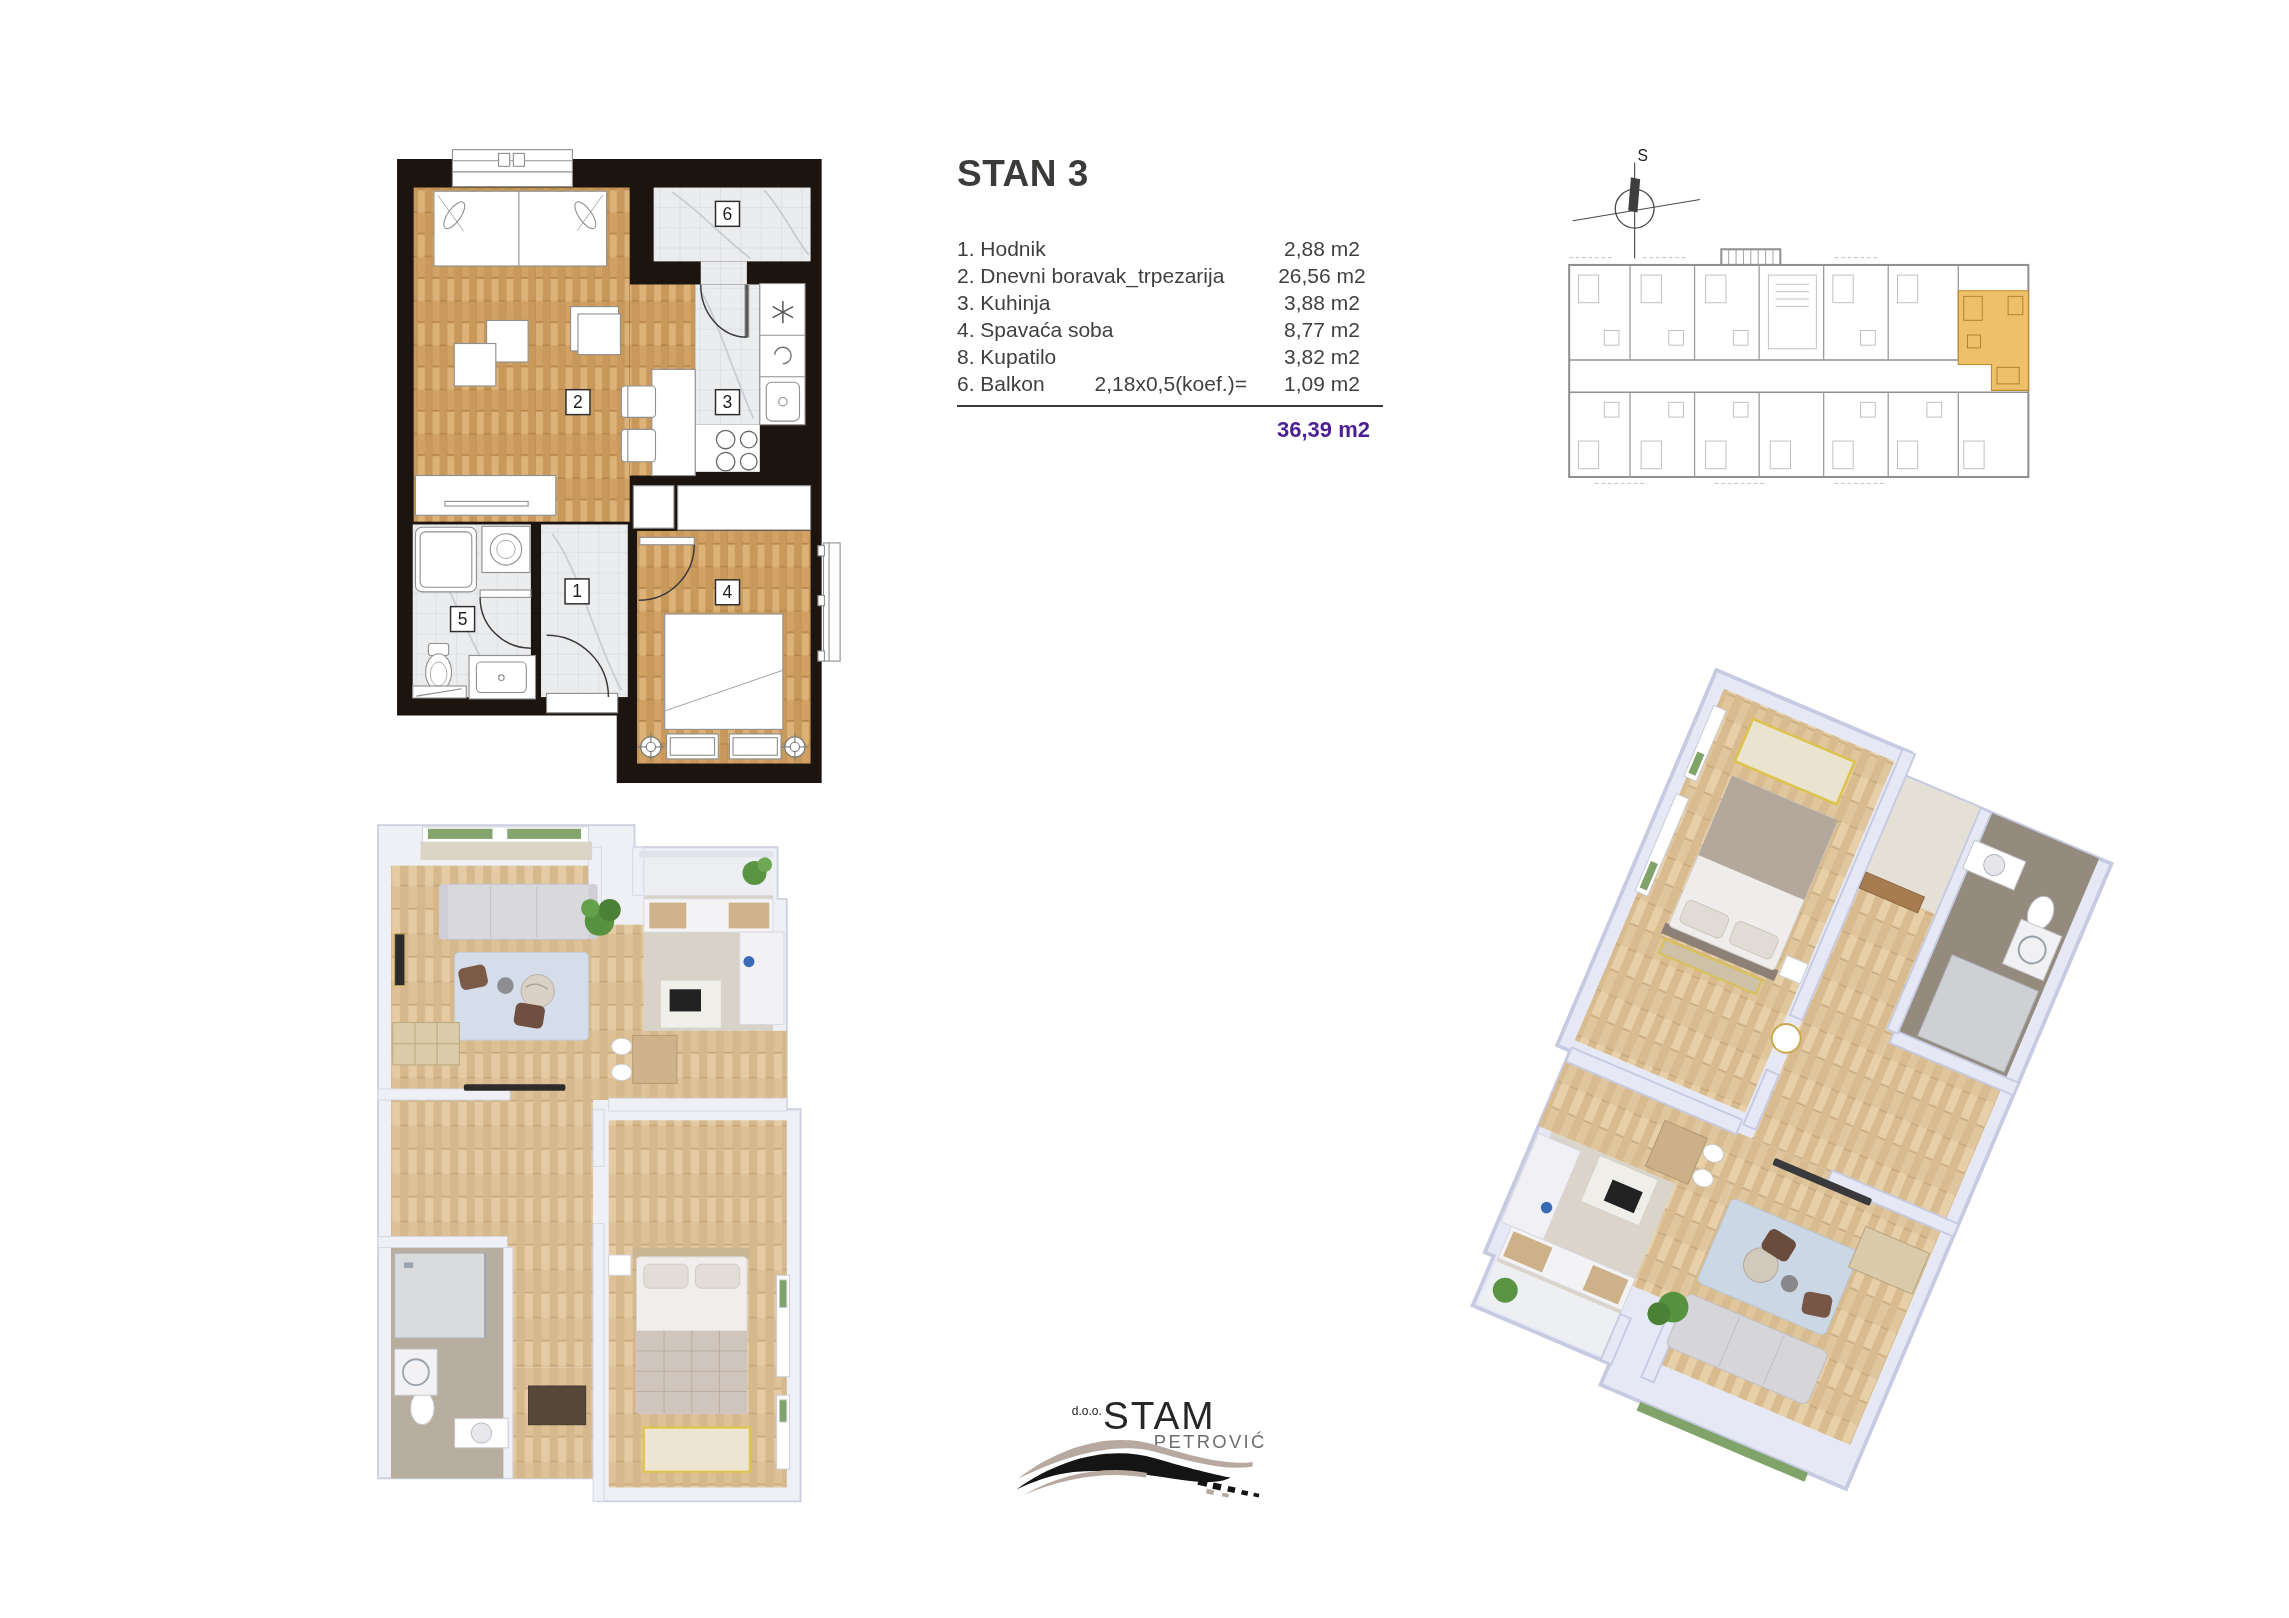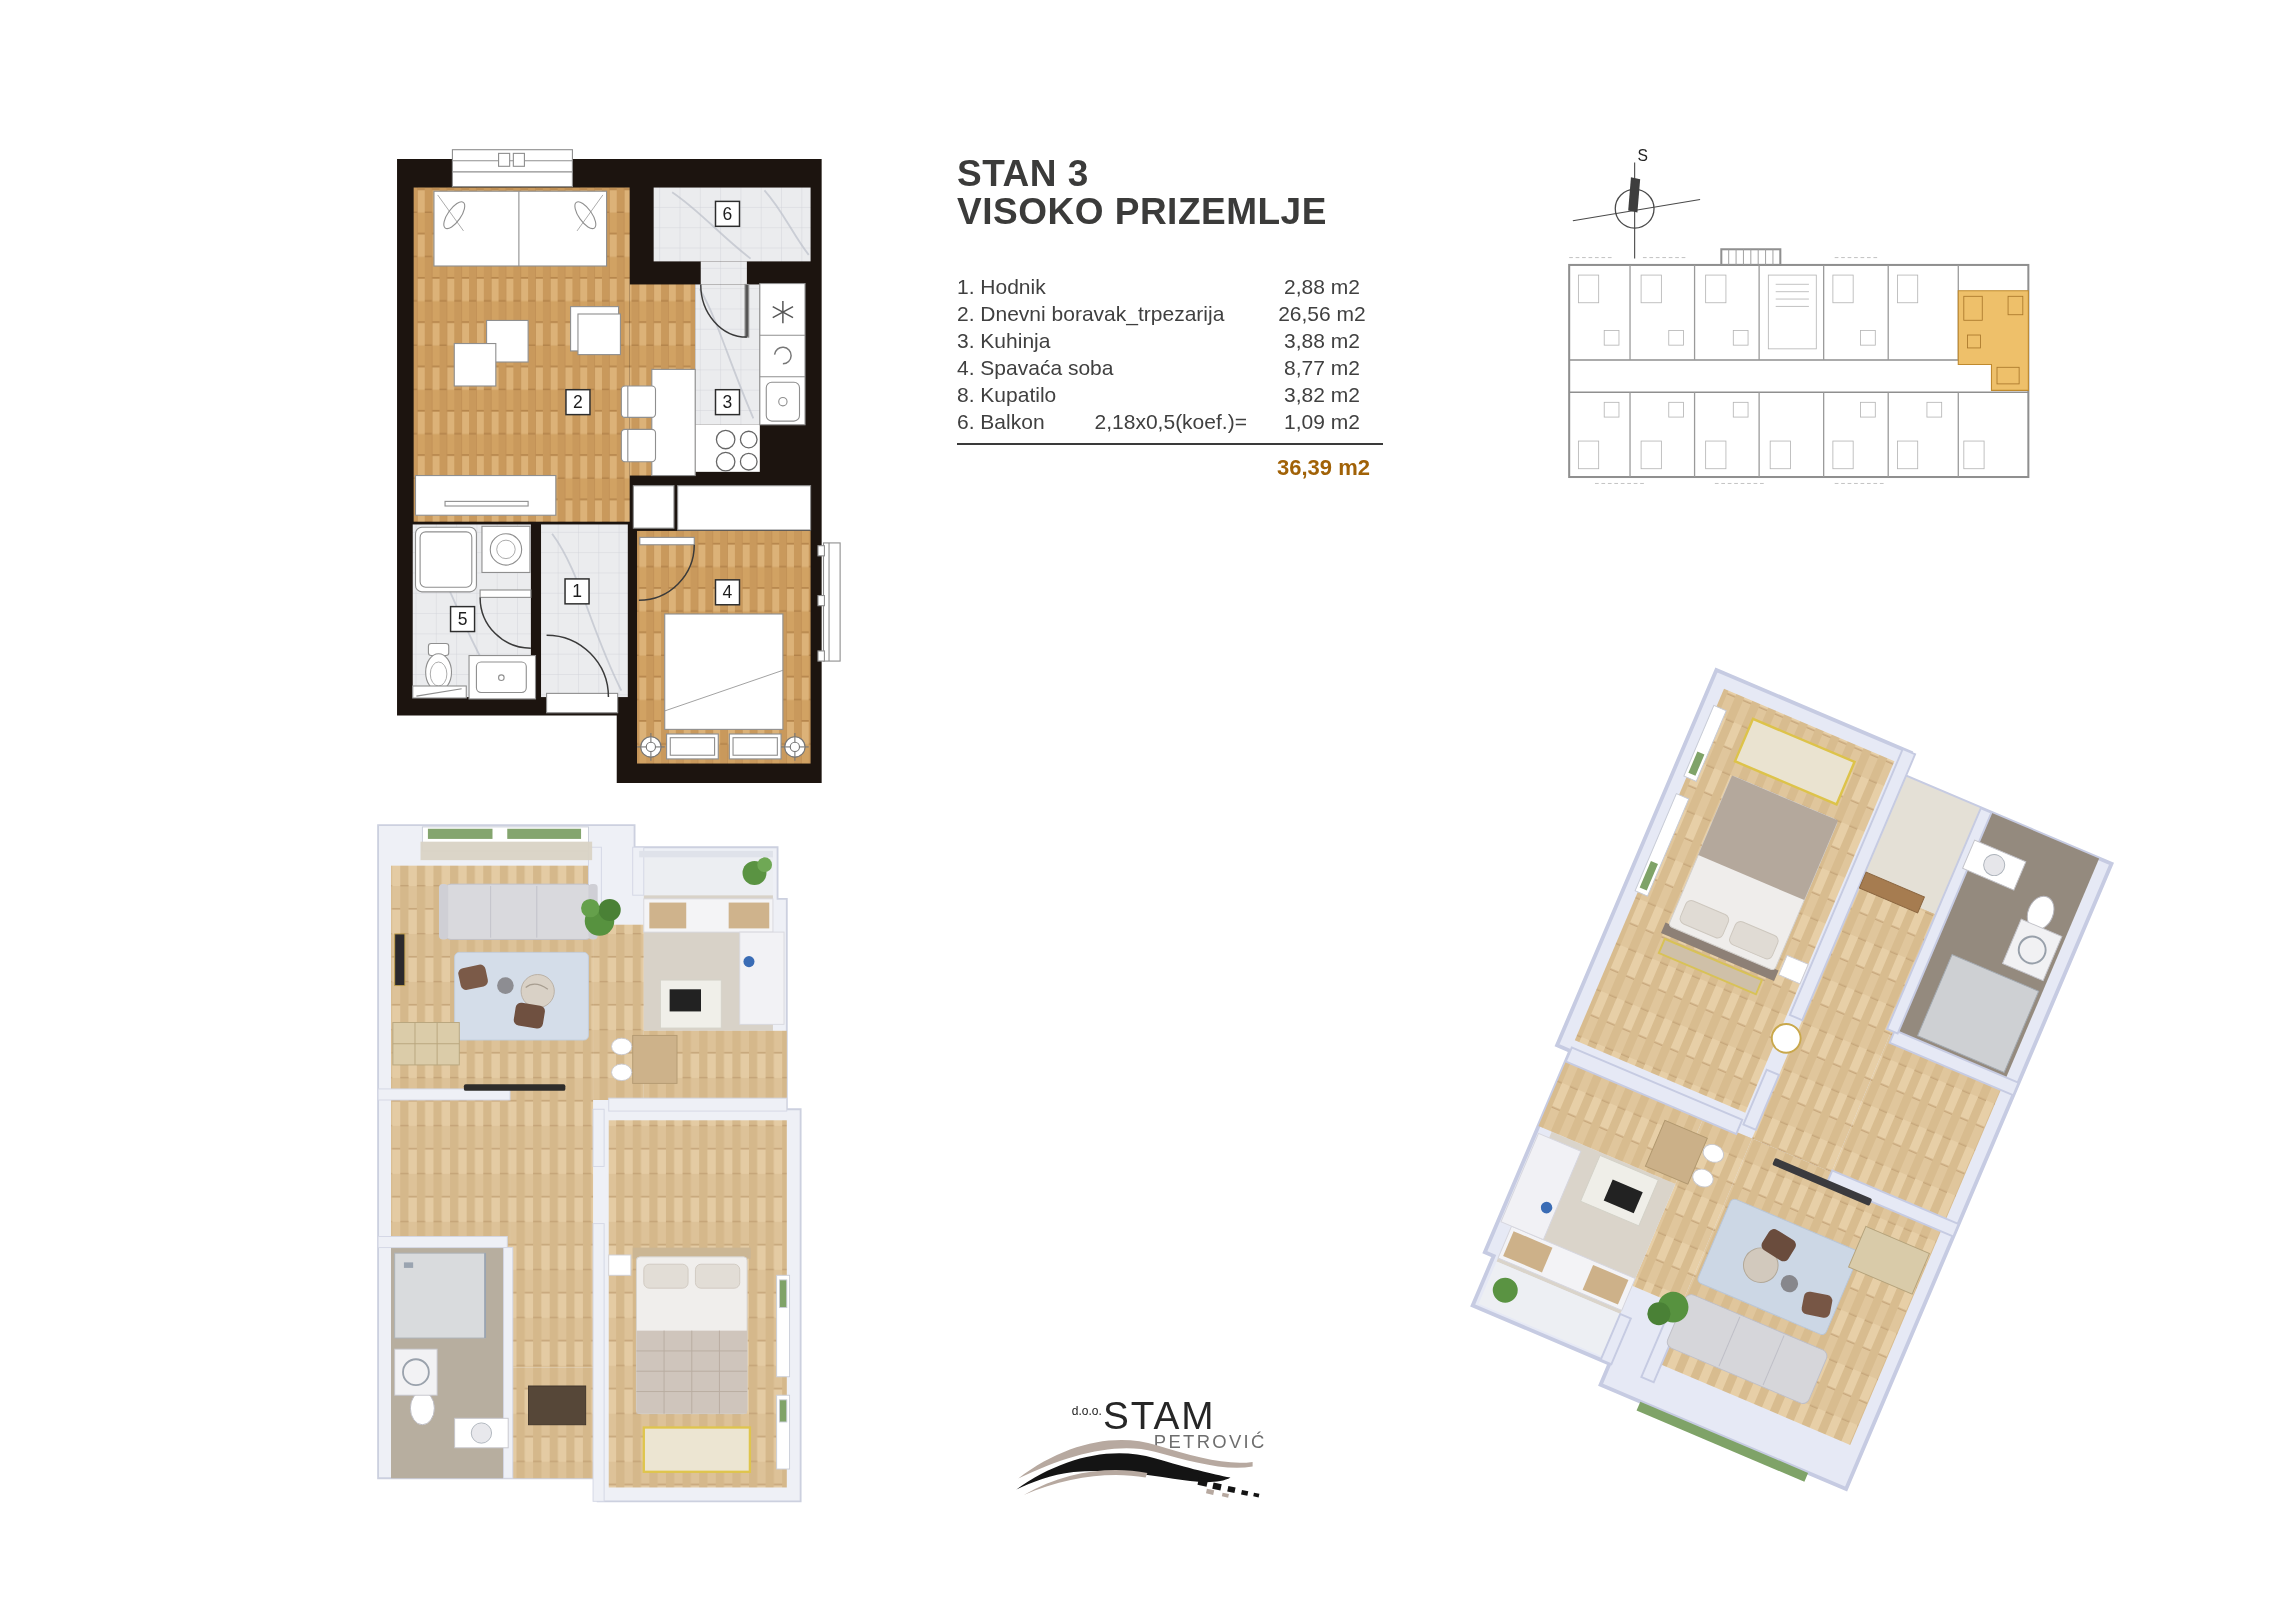--- a/index.html
+++ b/index.html
@@ -10,21 +10,21 @@
   .abs{position:absolute;}
   
   #info{left:957px;top:155px;width:426px;}
   .title-line{font-size:37px;font-weight:bold;line-height:38px;color:#3b3b3a;letter-spacing:0.5px;}
   #rooms{margin-top:42px;font-size:21px;line-height:27px;color:#404040;}
   .room-row{display:flex;align-items:baseline;padding-right:16.6px;}
   .room-label{flex:1;white-space:nowrap;}
   .room-formula{margin-right:6.5px;white-space:nowrap;text-align:right;}
   .room-area{min-width:89px;text-align:center;white-space:nowrap;margin-left:24px;}
   #sep{margin-top:8.3px;border-top:2.8px solid #3a3a3a;width:426px;height:0;}
-  #total{margin-top:10px;font-weight:bold;font-size:22px;text-align:right;padding-right:13px;color:#a16207;}
+  #total{margin-top:10px;font-weight:bold;font-size:22px;text-align:right;padding-right:13px;color:#4c1d95;}
   svg text{font-family:"Liberation Sans", sans-serif;}
 </style>
 </head>
 <body>
 
 <svg class="abs" id="plan2d" style="left:395px;top:146px;" width="473" height="648" viewBox="0 0 512 702">
   <defs>
     <pattern id="p2wood" width="16" height="48" patternUnits="userSpaceOnUse">
       <rect width="16" height="48" fill="#d1a263"></rect>
       <rect x="0" y="0" width="8" height="48" fill="#c9995c"></rect>
@@ -211,21 +211,20 @@
       </g>
     <g>
         <rect x="347" y="60" width="26" height="27" fill="#fff" stroke="#2d2d2d" stroke-width="1.6"></rect>
        <text x="360" y="80" font-size="19" fill="#1d1d1d" text-anchor="middle">6</text>
       </g>
   </g>
 </svg>
 
 <div class="abs" id="info">
   <div class="title-line">STAN 3</div>
-  <div class="title-line">VISOKO PRIZEMLJE</div>
   <div id="rooms">
     <div class="room-row">
       <span class="room-label">1. Hodnik</span>
       <span class="room-area">2,88 m2</span>
     </div>
     <div class="room-row">
       <span class="room-label">2. Dnevni boravak_trpezarija</span>
       <span class="room-area">26,56 m2</span>
     </div>
     <div class="room-row">

